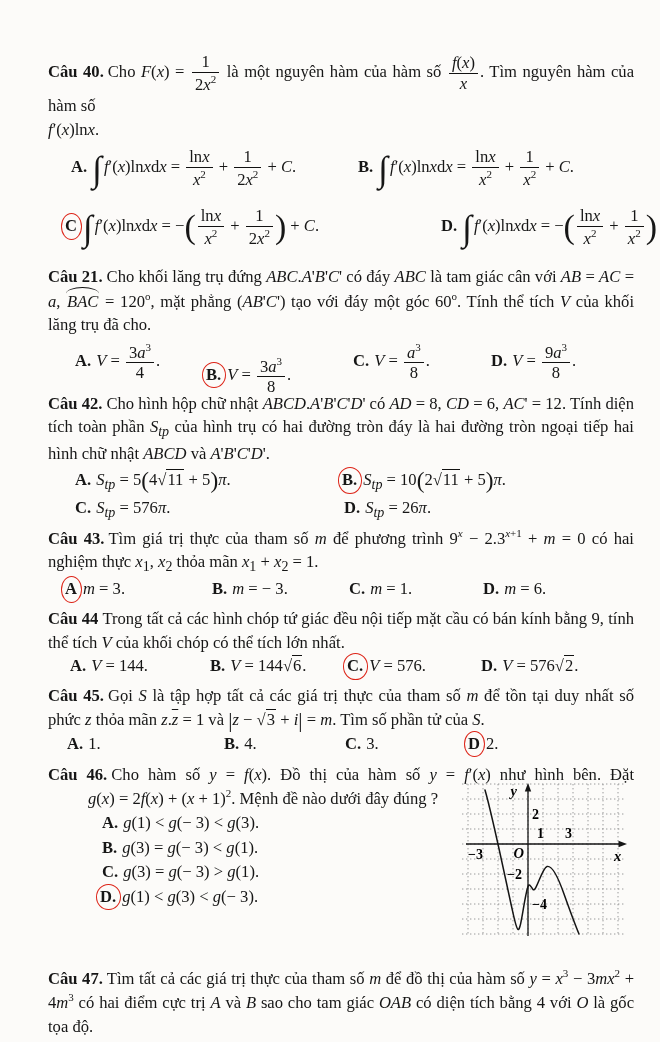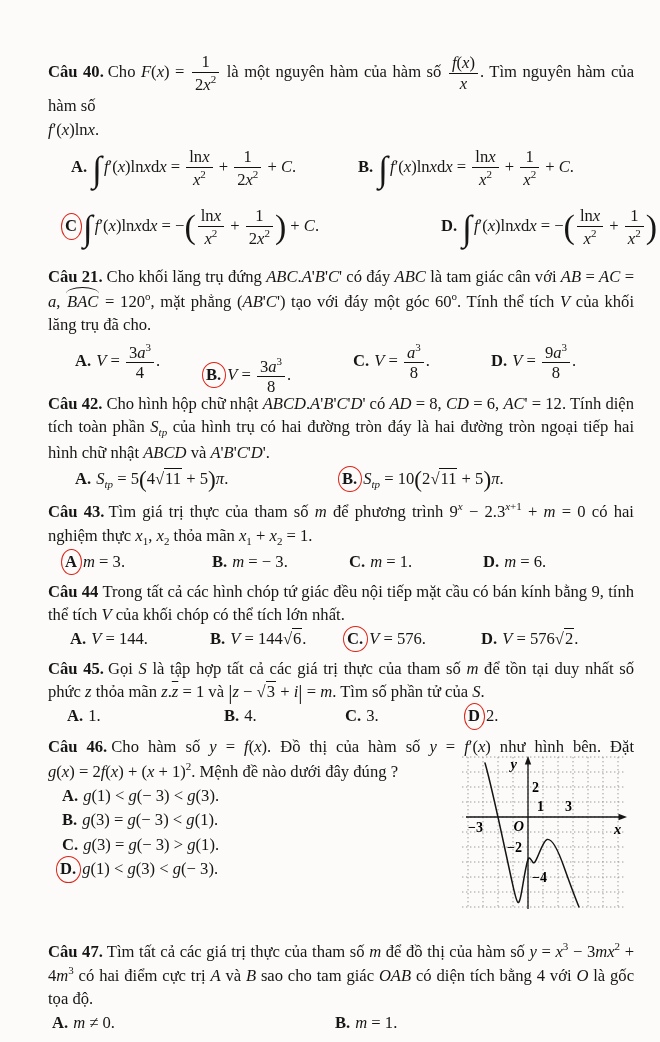--- a/index.html
+++ b/index.html
@@ -30,23 +30,23 @@
   .bp{font-size:205%;line-height:0;vertical-align:middle;font-weight:300;}
   .mp{font-size:140%;line-height:0;vertical-align:-2.5px;}
   .tb{font-size:128%;line-height:0;vertical-align:-2px;}
   .sq{white-space:nowrap;}
   .sq .rad{border-top:1.3px solid #111;padding:0 1px;}
   .ovl{text-decoration:overline;}
   .arc{position:relative;display:inline-block;padding:0 1px;}
   .arc::before{content:'';position:absolute;left:0;right:0;top:-3px;height:7px;
     border-top:1.5px solid #111;border-radius:60% 60% 0 0/100% 100% 0 0;}
   sup{font-size:11px;}
-  sub{font-size:11px;}
+  sub{font-size:14px;}
   
-  .q46row{display:flex;align-items:flex-start;}
+  .q46row{display:flex;align-items:flex-start;margin-left:40px;}
   .q46left{flex:1 1 auto;}
   .q46graph{flex:0 0 176px;margin-top:-4px;}
   .q46opts .oline{margin:1px 0 1px 14px;}
   svg text{font-family:"Liberation Serif","DejaVu Serif",serif;}
   .gnum{font-size:14px;font-weight:bold;}
   .gvar{font-size:14.5px;font-style:italic;font-weight:bold;}
 </style>
 </head>
 <body>
 
@@ -73,20 +73,24 @@
       <span class="opt" style="left:305px;top:4px;"><span class="olab">C.</span><span><i>V</i> = <span class="fr"><span class="nu"><i>a</i><sup>3</sup></span><span class="de">8</span></span>.</span></span>
       <span class="opt" style="left:443px;top:4px;"><span class="olab">D.</span><span><i>V</i> = <span class="fr"><span class="nu">9<i>a</i><sup>3</sup></span><span class="de">8</span></span>.</span></span>
     </div>
   </div>
 
   <div class="q">
     <div class="qbody"><b class="qlab">Câu 42.</b><span>Cho hình hộp chữ nhật <i>ABCD</i>.<i>A</i>'<i>B</i>'<i>C</i>'<i>D</i>' có <i>AD</i> = 8, <i>CD</i> = 6, <i>AC</i>' = 12. Tính diện tích toàn phần <i>S<sub>tp</sub></i> của hình trụ có hai đường tròn đáy là hai đường tròn ngoại tiếp hai hình chữ nhật <i>ABCD</i> và <i>A</i>'<i>B</i>'<i>C</i>'<i>D</i>'.</span></div>
     <div class="orow" style="height:30px;">
       <span class="opt" style="left:27px;top:2px;"><span class="olab">A.</span><span><i>S<sub>tp</sub></i> = 5<span class="mp">(</span>4<span class="sq">√<span class="rad">11</span></span> + 5<span class="mp">)</span><i>π</i>.</span></span>
       <span class="opt" style="left:296px;top:2px;"><span class="olab circled">B.</span><span><i>S<sub>tp</sub></i> = 10<span class="mp">(</span>2<span class="sq">√<span class="rad">11</span></span> + 5<span class="mp">)</span><i>π</i>.</span></span>
+    </div>
+    <div class="orow" style="height:25px;">
+      <span class="opt" style="left:27px;"><span class="olab">C.</span><span><i>S<sub>tp</sub></i> = 576<i>π</i>.</span></span>
+      <span class="opt" style="left:296px;"><span class="olab">D.</span><span><i>S<sub>tp</sub></i> = 26<i>π</i>.</span></span>
     </div>
   </div>
 
   <div class="q">
     <div class="qbody"><b class="qlab">Câu 43.</b><span>Tìm giá trị thực của tham số <i>m</i> để phương trình 9<sup><i>x</i></sup> − 2.3<sup><i>x</i>+1</sup> + <i>m</i> = 0 có hai nghiệm thực <i>x</i><sub>1</sub>, <i>x</i><sub>2</sub> thỏa mãn <i>x</i><sub>1</sub> + <i>x</i><sub>2</sub> = 1.</span></div>
     <div class="orow" style="height:25px;font-family:Liberation Serif, serif;">
       <span class="opt" style="left:19px;"><span class="olab circled">A</span><span><i>m</i> = 3.</span></span>
       <span class="opt" style="left:164px;"><span class="olab">B.</span><span><i>m</i> = − 3.</span></span>
       <span class="opt" style="left:301px;"><span class="olab">C.</span><span><i>m</i> = 1.</span></span>
       <span class="opt" style="left:435px;"><span class="olab">D.</span><span><i>m</i> = 6.</span></span>

